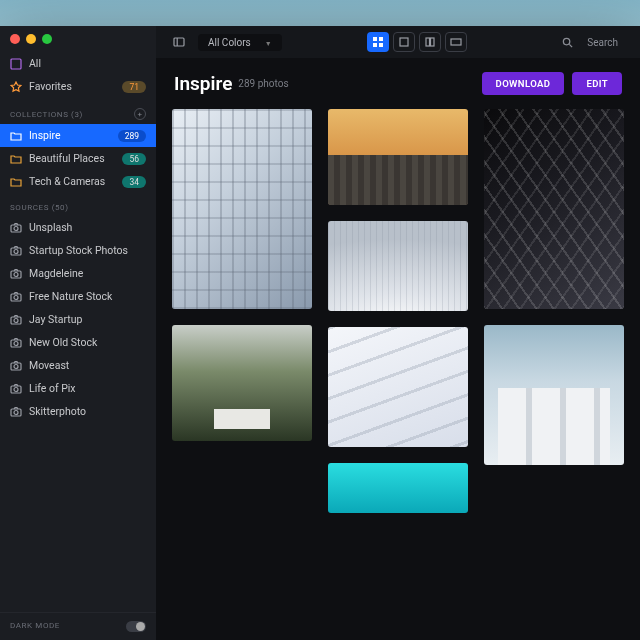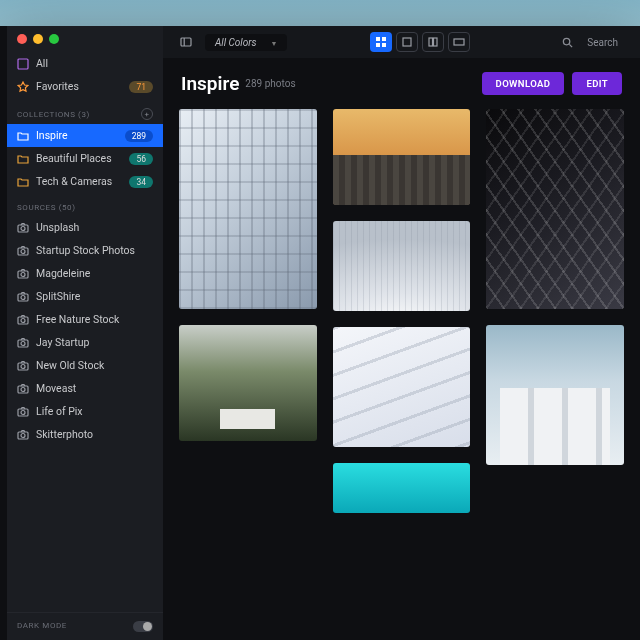--- a/index.html
+++ b/index.html
@@ -20,21 +20,21 @@
       radial-gradient(220px 100px at 80% 100%, #262622, transparent 70%),
       linear-gradient(180deg,#4a4a42 0%, #1a1a16 100%);
   }
 
   .window {
     position:absolute; left:0; top:26px; right:0; bottom:0;
     background:#0e0f12; display:flex; box-shadow:0 20px 60px rgba(0,0,0,.5);
   }
 
   
-  .sidebar { width:156px; min-width:156px; background:#1b1d22; display:flex; flex-direction:column; font-size:10.5px; color:#c8c9cc;margin-left:7px; }
+  .sidebar { width:156px; min-width:156px; background:#1b1d22; display:flex; flex-direction:column; font-size:10.5px; color:#c8c9cc; }
   .traffic { display:flex; gap:6px; padding:8px 10px; }
   .traffic span { width:10px; height:10px; border-radius:50%; }
   .t-close{background:#ff5f57;} .t-min{background:#ffbd2e;} .t-max{background:#28c840;}
 
   .side-item { display:flex; align-items:center; gap:7px; padding:5px 10px; cursor:pointer; position:relative; }
   .side-item.active { background:#1769ff; color:#fff; }
   .side-item .badge { margin-left:auto; background:#0f766e; color:#ddd; font-size:8.5px; padding:1px 7px; border-radius:8px; }
   .side-item.active .badge { background:#0a4dcc; color:#fff; }
   .side-item .badge.orange { background:#5a4a2a; color:#ff9a3a; }
 
@@ -47,21 +47,21 @@
   .toggle { margin-left:auto; width:20px; height:11px; border-radius:6px; background:#3a3d45; position:relative; }
   .toggle::after { content:''; position:absolute; right:1px; top:1px; width:9px; height:9px; border-radius:50%; background:#aaa; }
 
   
   .main { flex:1; display:flex; flex-direction:column; background:#0e0f12; min-width:0; }
 
   .toolbar { height:32px; display:flex; align-items:center; gap:8px; padding:0 12px; background:#15171b; font-size:10px; color:#b8bac0; }
   .tb-btn { width:22px; height:20px; border-radius:4px; display:flex; align-items:center; justify-content:center; cursor:pointer; }
   .tb-btn.on { background:#1769ff; color:#fff; }
   .tb-btn.outline { border:1px solid #3a3d45; }
-  .dropdown { display:flex; align-items:flex-end; gap:14px; padding:3px 10px; background:#0e0f12; border-radius:4px; cursor:pointer;font-style:italic; }
+  .dropdown { display:flex; align-items:flex-end; gap:14px; padding:3px 10px; background:#0e0f12; border-radius:4px; cursor:pointer; }
   .dropdown .caret { font-size:7px; color:#777; }
   .spacer { flex:1; }
   .view-group { display:flex; gap:4px; align-items:center; padding:2px; }
   .search-box { display:flex; align-items:center; gap:14px; padding:3px 10px; color:#8a8d95; cursor:text; min-width:70px; }
 
   .header-row { display:flex; align-items:center; padding:14px 18px 8px; color:#fff; }
   .header-row h1 { font-size:19px; font-weight:600; }
   .header-row .sub { font-size:10px; color:#7a7d85; margin-left:6px; }
   .header-row .actions { margin-left:auto; display:flex; gap:8px; }
   .btn { background:#6d28d9; color:#fff; font-size:9.5px; font-weight:600; letter-spacing:.4px; padding:6px 14px; border-radius:4px; cursor:pointer; }
@@ -194,30 +194,20 @@
           <span>Magdeleine</span>
         </div>
         <div class="side-item">
           <span class="icon">
             <svg viewBox="0 0 12 12" fill="none" stroke="#9a9da5" stroke-width="1.2">
               <rect x="1" y="3" width="10" height="7" rx="1"></rect>
               <circle cx="6" cy="6.5" r="2"></circle>
               <path d="M4 3l1-1.3h2L8 3"></path>
             </svg>
           </span>
-          <span>SplitShire</span>
-        </div>
-        <div class="side-item">
-          <span class="icon">
-            <svg viewBox="0 0 12 12" fill="none" stroke="#9a9da5" stroke-width="1.2">
-              <rect x="1" y="3" width="10" height="7" rx="1"></rect>
-              <circle cx="6" cy="6.5" r="2"></circle>
-              <path d="M4 3l1-1.3h2L8 3"></path>
-            </svg>
-          </span>
           <span>Free Nature Stock</span>
         </div>
         <div class="side-item">
           <span class="icon">
             <svg viewBox="0 0 12 12" fill="none" stroke="#9a9da5" stroke-width="1.2">
               <rect x="1" y="3" width="10" height="7" rx="1"></rect>
               <circle cx="6" cy="6.5" r="2"></circle>
               <path d="M4 3l1-1.3h2L8 3"></path>
             </svg>
           </span>

